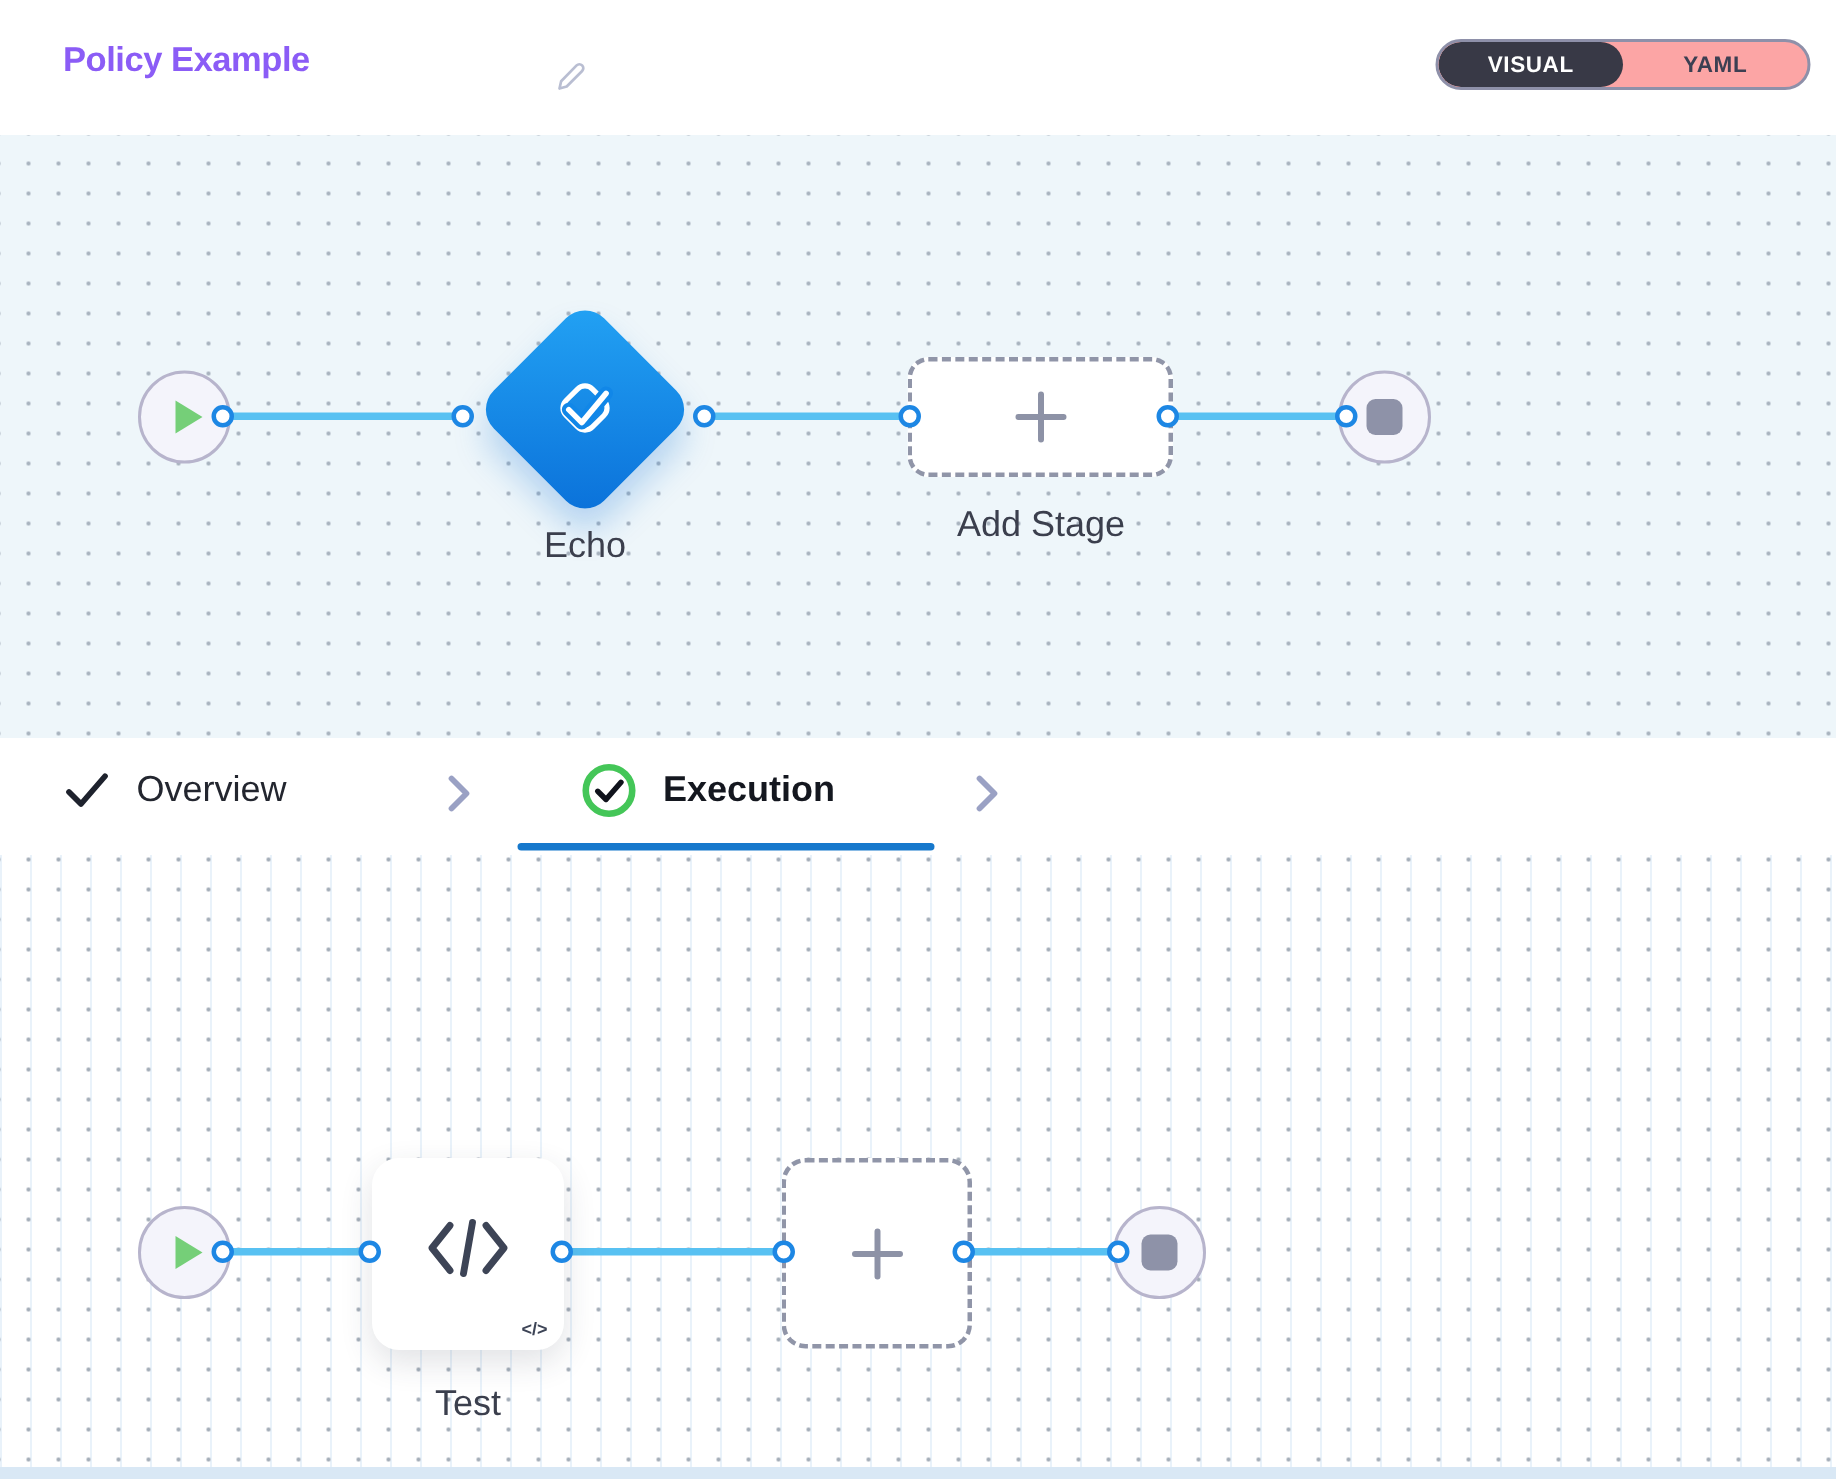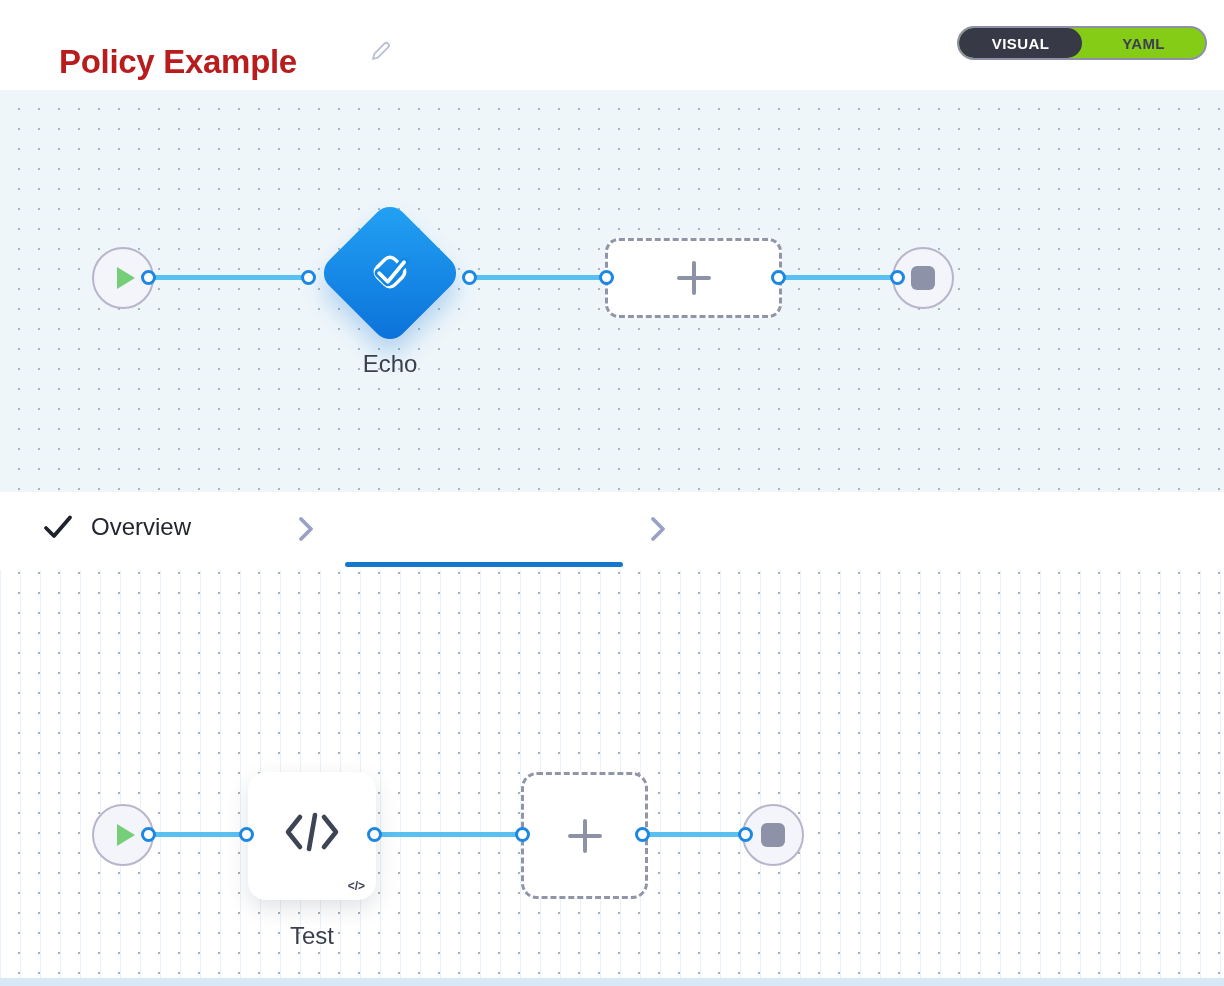--- a/index.html
+++ b/index.html
@@ -7,30 +7,30 @@
   body {
     width:1224px; height:986px; overflow:hidden;
     font-family:"Liberation Sans", sans-serif;
     background:#fff;
   }
   .app { position:relative; width:1224px; height:986px; }
 
   
   .header { position:relative; width:100%; height:90px; background:#ffffff; }
   .page-title {
-    position:absolute; left:42px; top:26px; margin:17px;
-    font-size:33px; font-weight:700; color:#b91c1c; letter-spacing:-0.3px;
+    position:absolute; left:42px; top:26px; margin:0;
+    font-size:23px; font-weight:700; color:#8b5cf6; letter-spacing:-0.3px;
   }
   .edit-icon { position:absolute; left:368px; top:38px; cursor:pointer; }
 
   .mode-toggle {
     position:absolute; right:17px; top:26px;
     width:250px; height:34px;
     border:2px solid #8e90a9; border-radius:18px;
-    background:#84cc16; display:flex; overflow:hidden;
+    background:#fca5a5; display:flex; overflow:hidden;
   }
   .mode-toggle .seg {
     flex:1; display:flex; align-items:center; justify-content:center;
     font-size:15px; font-weight:700; letter-spacing:0.4px; cursor:pointer;
     color:#3c3f52;
   }
   .mode-toggle .seg.selected {
     background:#383946; color:#ffffff; border-radius:16px;
   }
 
@@ -161,39 +161,47 @@
       <path d="M14 25 L22 33 L37 15" fill="none" stroke="#1187e8" stroke-width="8.5" stroke-linecap="round" stroke-linejoin="round"></path>
       <path d="M14 25 L22 33 L37 15" fill="none" stroke="#ffffff" stroke-width="3.4" stroke-linecap="round" stroke-linejoin="round"></path>
     </svg>
     <div class="node-label" style="left:338px; top:260px; width:104px;">Echo</div>
 
     <div class="dashed-box" style="left:605px; top:148px; width:177px; height:80px; border-radius:14px;">
       <svg width="44" height="44" viewBox="0 0 44 44">
         <path d="M22 7 V37 M7 22 H37" stroke="#8d92a6" stroke-width="4" stroke-linecap="round"></path>
       </svg>
     </div>
+    <div class="node-label" style="left:592px; top:246px; width:204px;">Add Stage</div>
 
     <div class="endpoint-node" style="left:892px; top:157px;">
       <div class="stop-square"></div>
     </div>
   </div>
 
   <div class="tabbar">
 
     <div class="tab" style="left:42px;">
       <svg width="32" height="28" viewBox="0 0 32 28">
         <path d="M4 15 L12 23 L28 4.5" fill="none" stroke="#1e222d" stroke-width="3.8" stroke-linecap="round" stroke-linejoin="round"></path>
       </svg>
       <span class="tab-label">Overview</span>
     </div>
 
     <svg class="tab-sep" style="left:296px;" width="20" height="30" viewBox="0 0 20 30">
       <path d="M5 5 L15 15 L5 25" fill="none" stroke="#9aa1c4" stroke-width="3.8" stroke-linecap="round" stroke-linejoin="round"></path>
     </svg>
 
+    <div class="tab" style="left:387px;">
+      <svg width="38" height="38" viewBox="0 0 38 38">
+        <circle cx="19" cy="19" r="15.5" fill="#ffffff" stroke="#44c658" stroke-width="4.4"></circle>
+        <path d="M11.5 19.5 L17 25 L27 13.5" fill="none" stroke="#10131c" stroke-width="3.6" stroke-linecap="round" stroke-linejoin="round"></path>
+      </svg>
+      <span class="tab-label active">Execution</span>
+    </div>
 
     <svg class="tab-sep" style="left:648px;" width="20" height="30" viewBox="0 0 20 30">
       <path d="M5 5 L15 15 L5 25" fill="none" stroke="#9aa1c4" stroke-width="3.8" stroke-linecap="round" stroke-linejoin="round"></path>
     </svg>
 
 
     <div class="tab-underline"></div>
   </div>
 
   <div class="canvas canvas-bottom">

